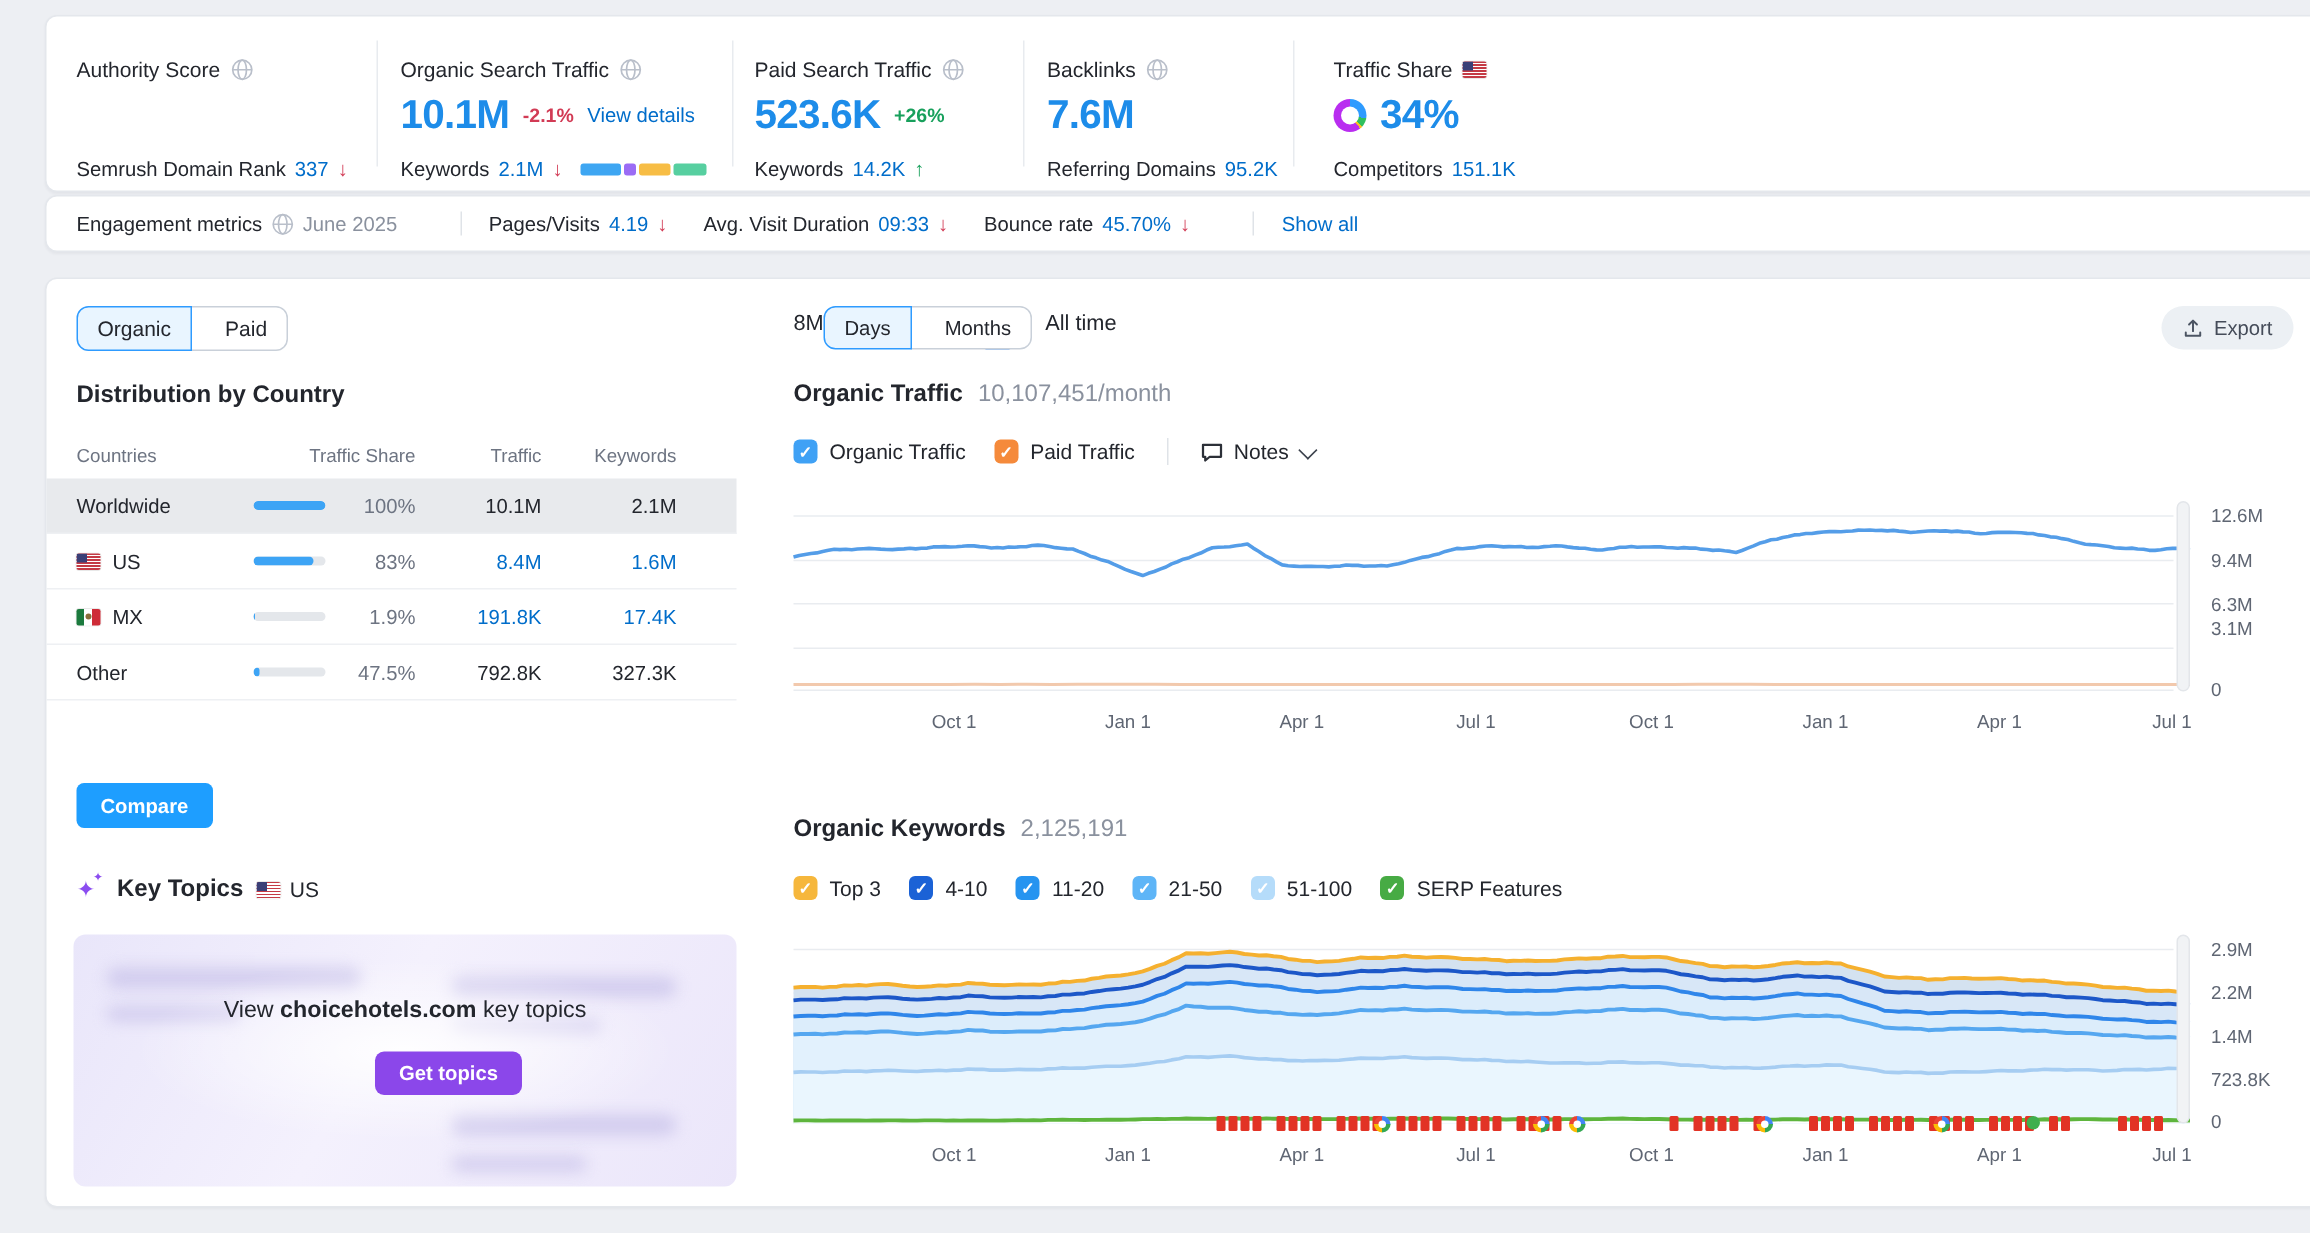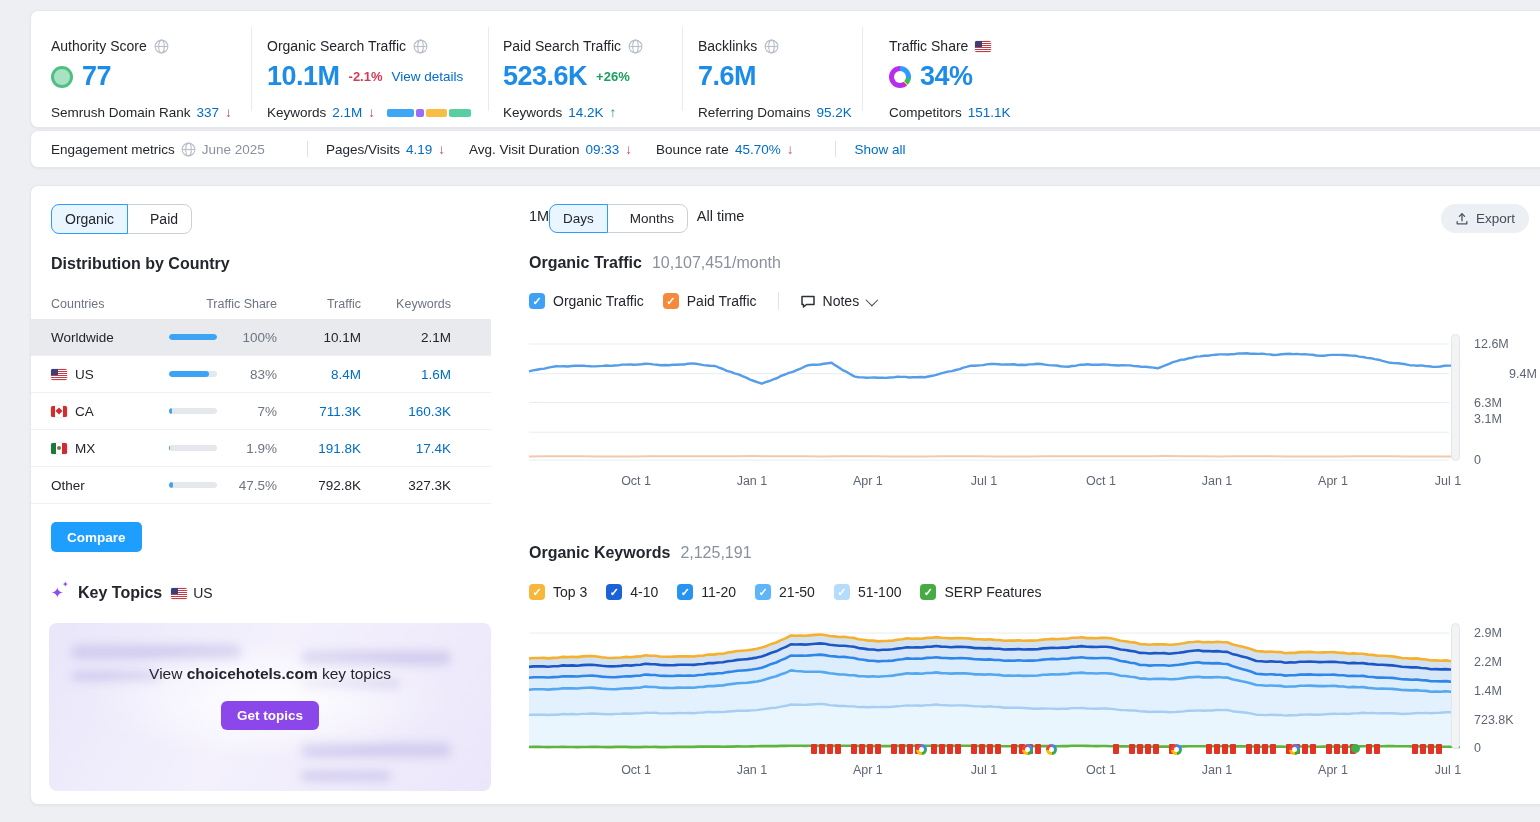--- a/index.html
+++ b/index.html
@@ -126,24 +126,20 @@
 
   <div class="metric m0">
     <div class="metric-title">
         <span>Authority Score</span>
       <svg class="icon" width="15" height="15" viewBox="0 0 16 16" fill="none" stroke="#b9bfca" stroke-width="1.2">
           <circle cx="8" cy="8" r="6.8"></circle>
           <ellipse cx="8" cy="8" rx="3" ry="6.8"></ellipse>
           <path d="M1.4 8h13.2"></path>
         </svg>
       </div>
-    <div class="metric-value-row">
-      <span class="auth-ring"></span>
-      <span class="metric-value">77</span>
-    </div>
     <div class="metric-sub">
       <span>Semrush Domain Rank</span>
       <span class="tlink">337</span>
       <span class="arrow-down">↓</span>
     </div>
   </div>
 
   <div class="metric m1">
     <div class="metric-title">
         <span>Organic Search Traffic</span>
@@ -295,34 +291,20 @@
             <span>US</span>
           </div>
         <div class="c-bar">
             <div class="bar-track">
               <div class="bar-fill" style="width: 83%;"></div>
             </div>
           </div>
         <div class="c-share">83%</div>
         <div class="c-traffic cellv" data-link="true">8.4M</div>
         <div class="c-kw cellv" data-link="true">1.6M</div>
-      </div>
-      <div class="ct-row" data-selected="false">
-        <div class="c-name">
-            <span class="flag" data-flag="ca"></span>
-            <span>CA</span>
-          </div>
-        <div class="c-bar">
-            <div class="bar-track">
-              <div class="bar-fill" style="width: 7%;"></div>
-            </div>
-          </div>
-        <div class="c-share">7%</div>
-        <div class="c-traffic cellv" data-link="true">711.3K</div>
-        <div class="c-kw cellv" data-link="true">160.3K</div>
       </div>
       <div class="ct-row" data-selected="false">
         <div class="c-name">
             <span class="flag" data-flag="mx"></span>
             <span>MX</span>
           </div>
         <div class="c-bar">
             <div class="bar-track">
               <div class="bar-fill" style="width: 2%;"></div>
             </div>
@@ -363,27 +345,27 @@
       <div class="blob" style="left:252px;top:28px;width:150px;height:14px"></div>
       <div class="blob" style="left:252px;top:56px;width:100px;height:10px"></div>
       <div class="blob" style="left:252px;top:120px;width:150px;height:14px"></div>
       <div class="blob" style="left:252px;top:148px;width:90px;height:10px"></div>
       <div class="kt-glow"></div>
       <div class="kt-text">
         <span>View</span>
         <b>choicehotels.com</b>
         <span>key topics</span>
       </div>
-      <button class="kt-btn" style="background: rgb(139, 71, 234);">Get topics</button>
+      <button class="kt-btn" style="background: rgb(139, 71, 234); margin-left: 29px;">Get topics</button>
     </div>
   </div>
 
   <div id="right-panel">
     <div class="rtabs">
-      <div class="rtab" data-selected="false">1M</div>
+      <div class="rtab" data-selected="false">8M</div>
       <div class="rtab" data-selected="false">6M</div>
       <div class="rtab" data-selected="false">1Y</div>
       <div class="rtab" data-selected="true">2Y</div>
       <div class="rtab" data-selected="false">All time</div>
     </div>
 
     <div class="gran seg-toggle" style="position:absolute">
       <div class="seg" data-selected="true">
           <span>Days</span>
         </div>
@@ -429,21 +411,21 @@
           <line x1="0" x2="920" y1="68.5" y2="68.5" stroke="#e9ecf0" stroke-width="1"></line>
           <line x1="0" x2="920" y1="98.21428571428571" y2="98.21428571428571" stroke="#e9ecf0" stroke-width="1"></line>
           <line x1="0" x2="920" y1="126.1" y2="126.1" stroke="#e9ecf0" stroke-width="1"></line>
           <polyline points="0.0,37.4 3.9,36.4 7.8,35.7 11.6,35.0 15.5,34.6 19.4,33.6 23.3,32.9 27.2,32.2 31.0,32.4 34.9,32.2 38.8,32.5 42.7,32.0 46.6,31.8 50.4,31.6 54.3,31.8 58.2,32.1 62.1,32.3 65.9,32.4 69.8,32.1 73.7,31.9 77.6,31.5 81.5,31.9 85.3,31.5 89.2,31.4 93.1,30.6 97.0,30.6 100.9,30.4 104.7,30.7 108.6,30.5 112.5,30.2 116.4,29.8 120.3,29.9 124.1,30.4 128.0,30.7 131.9,31.3 135.8,31.0 139.7,31.3 143.5,30.7 147.4,30.8 151.3,30.5 155.2,30.5 159.0,29.7 162.9,29.4 166.8,29.7 170.7,30.4 174.6,31.1 178.4,31.5 182.3,31.9 186.2,32.0 190.1,33.6 194.0,35.0 197.8,36.8 201.7,37.9 205.6,39.4 209.5,40.3 213.4,42.1 217.2,43.7 221.1,45.6 225.0,47.0 228.9,48.3 232.8,49.7 236.6,48.2 240.5,47.0 244.4,45.4 248.3,44.0 252.1,41.9 256.0,40.5 259.9,38.8 263.8,37.8 267.7,36.1 271.5,34.7 275.4,32.7 279.3,31.2 283.2,30.8 287.1,30.7 290.9,30.5 294.8,29.8 298.7,29.3 302.6,28.7 306.5,31.4 310.3,33.7 314.2,36.4 318.1,38.2 322.0,40.6 325.8,42.6 329.7,43.2 333.6,43.4 337.5,43.7 341.4,43.6 345.2,43.5 349.1,43.7 353.0,43.7 356.9,43.9 360.8,43.5 364.6,43.4 368.5,42.7 372.4,42.9 376.3,42.9 380.2,43.5 384.0,43.3 387.9,43.3 391.8,43.0 395.7,43.3 399.6,42.5 403.4,41.8 407.3,40.9 411.2,39.6 415.1,38.6 418.9,37.6 422.8,37.1 426.7,36.0 430.6,35.1 434.5,33.6 438.3,32.7 442.2,31.6 446.1,31.8 450.0,31.4 453.9,31.1 457.7,30.4 461.6,30.0 465.5,29.9 469.4,30.2 473.3,30.6 477.1,30.4 481.0,30.5 484.9,30.3 488.8,31.0 492.7,30.8 496.5,31.0 500.4,30.4 504.3,30.2 508.2,29.8 512.1,30.0 515.9,30.6 519.8,31.1 523.7,31.4 527.6,31.5 531.4,32.2 535.3,32.6 539.2,32.7 543.1,32.0 547.0,31.7 550.8,30.8 554.7,30.8 558.6,30.3 562.5,30.8 566.4,30.7 570.2,30.7 574.1,30.5 578.0,30.6 581.9,31.0 585.8,31.2 589.6,31.5 593.5,31.1 597.4,31.4 601.3,31.4 605.1,32.1 609.0,32.3 612.9,32.9 616.8,32.7 620.7,33.2 624.5,33.6 628.4,34.3 632.3,33.0 636.2,31.4 640.1,29.9 643.9,28.2 647.8,27.2 651.7,25.8 655.6,25.5 659.5,24.3 663.3,23.7 667.2,22.6 671.1,22.4 675.0,21.7 678.9,21.7 682.7,21.1 686.6,20.7 690.5,20.4 694.4,20.4 698.3,20.5 702.1,20.2 706.0,20.0 709.9,19.4 713.8,19.5 717.6,19.3 721.5,19.7 725.4,19.6 729.3,19.9 733.2,19.6 737.0,20.1 740.9,20.4 744.8,21.0 748.7,20.7 752.6,20.3 756.4,20.0 760.3,19.8 764.2,20.1 768.1,19.9 772.0,20.4 775.8,20.1 779.7,20.6 783.6,20.7 787.5,21.5 791.4,21.8 795.2,21.7 799.1,21.1 803.0,20.9 806.9,20.9 810.7,20.9 814.6,21.0 818.5,21.2 822.4,21.6 826.3,21.7 830.1,22.6 834.0,23.0 837.9,23.9 841.8,24.2 845.7,25.1 849.5,25.7 853.4,26.9 857.3,27.9 861.2,28.8 865.1,29.1 868.9,29.3 872.8,29.8 876.7,30.3 880.6,31.2 884.4,31.4 888.3,31.7 892.2,31.4 896.1,32.0 900.0,32.2 903.8,32.9 907.7,32.9 911.6,32.5 915.5,31.8 919.4,31.6 923.2,31.6 927.1,31.4 931.0,30.9" fill="none" stroke="#549de8" stroke-width="2.4" stroke-linejoin="round"></polyline>
           <polyline points="0.0,122.4 17.2,122.3 34.5,122.3 51.7,122.3 69.0,122.4 86.2,122.4 103.4,122.4 120.7,122.2 137.9,122.3 155.2,122.2 172.4,122.3 189.6,122.2 206.9,122.2 224.1,122.1 241.4,122.2 258.6,122.3 275.9,122.3 293.1,122.4 310.3,122.3 327.6,122.3 344.8,122.3 362.1,122.4 379.3,122.4 396.5,122.4 413.8,122.3 431.0,122.3 448.3,122.3 465.5,122.4 482.7,122.4 500.0,122.4 517.2,122.3 534.5,122.3 551.7,122.3 568.9,122.3 586.2,122.3 603.4,122.2 620.7,122.2 637.9,122.1 655.1,122.3 672.4,122.3 689.6,122.4 706.9,122.3 724.1,122.3 741.4,122.3 758.6,122.4 775.8,122.4 793.1,122.4 810.3,122.4 827.6,122.3 844.8,122.3 862.0,122.3 879.3,122.4 896.5,122.4 913.8,122.4 931.0,122.4" fill="none" stroke="#f2c9ad" stroke-width="2" stroke-linejoin="round"></polyline>
         </svg>
       <div class="drag-handle"></div>
     </div>
     <div class="ylabels" id="traffic-chart-y" style="top:148px;height:127px">
         <span style="top: 3px;">12.6M</span>
-        <span style="top: 32.7143px; margin-left: 35px;">9.4M</span>
+        <span style="top: 32.7143px;">9.4M</span>
         <span style="top: 61.5px;">6.3M</span>
         <span style="top: 78px;">3.1M</span>
         <span style="top: 119.1px;">0</span>
       </div>
     <div class="xlabels" id="traffic-chart-x" style="top:288px">
         <span style="left: 107.065px;">Oct 1</span>
         <span style="left: 222.974px;">Jan 1</span>
         <span style="left: 338.884px;">Apr 1</span>
         <span style="left: 454.98px;">Jul 1</span>
         <span style="left: 572.006px;">Oct 1</span>

